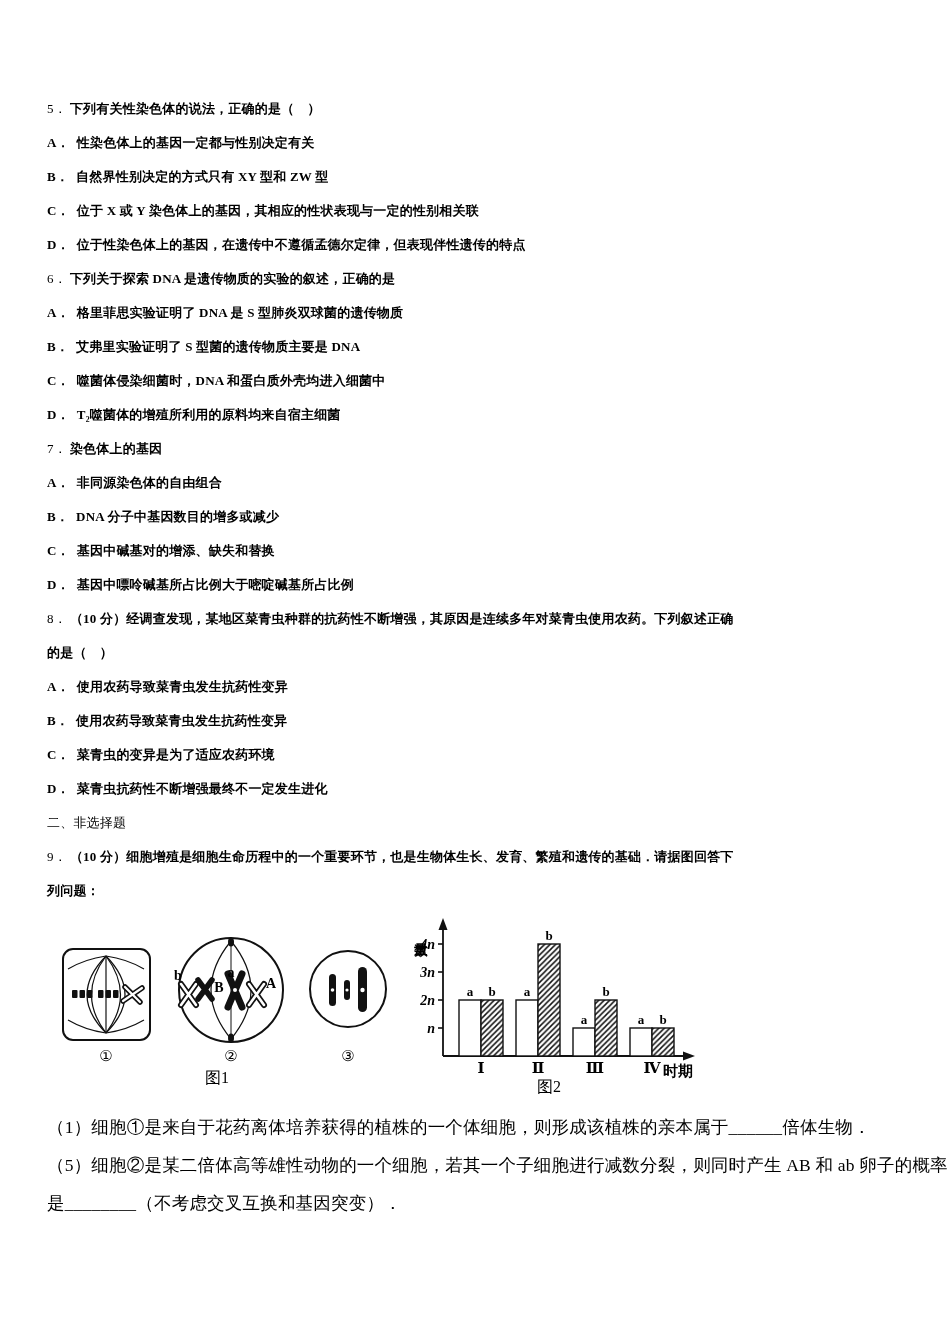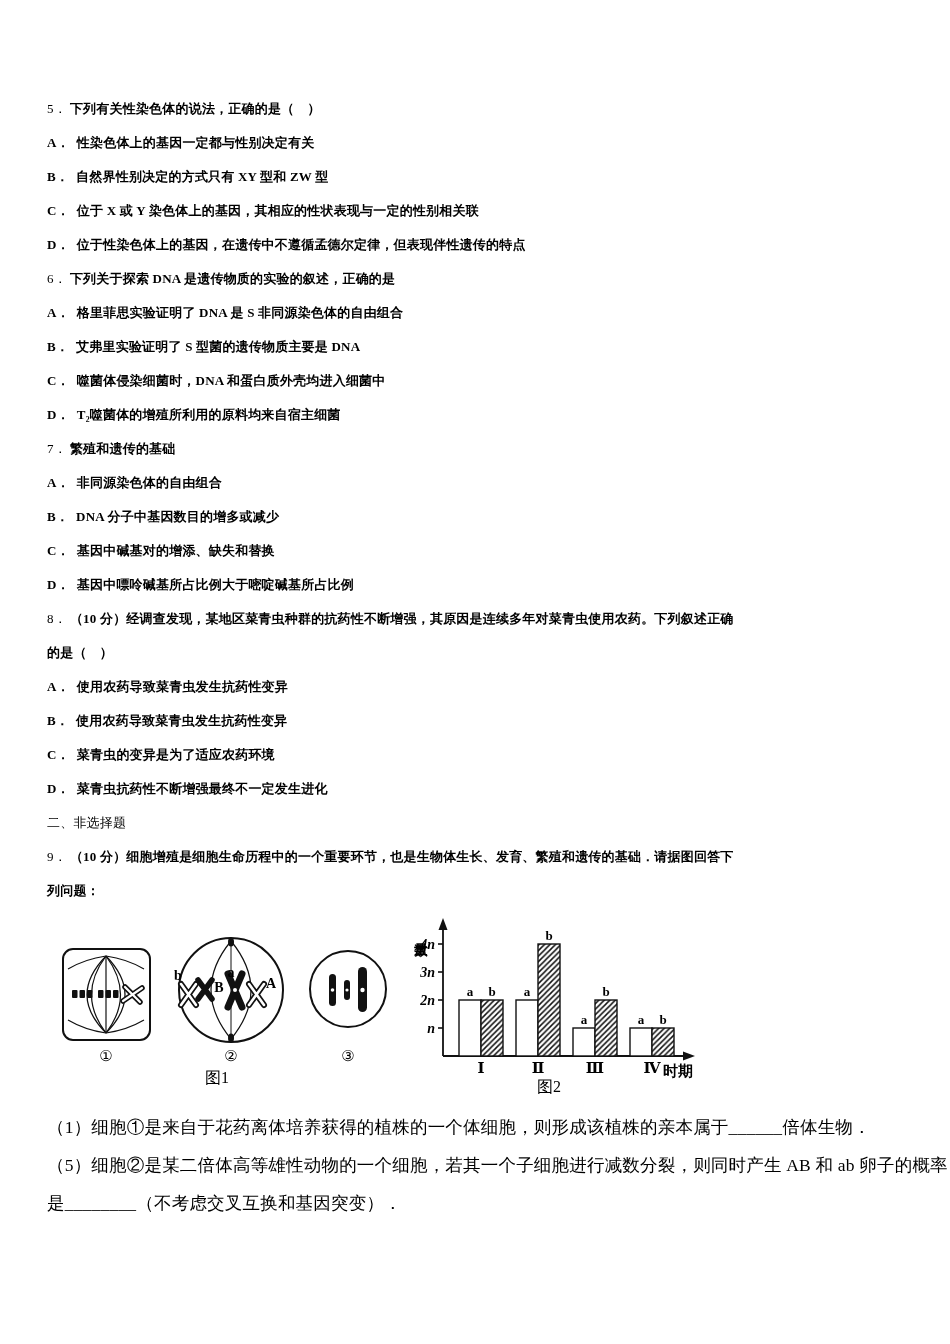--- a/index.html
+++ b/index.html
@@ -34,26 +34,26 @@
 
 <div class="doc">
 
   <div class="line"><span class="qnum">5．</span><span>下列有关性染色体的说法，正确的是（　）</span></div>
   <div class="line"><span class="opt-label">A．</span><span>性染色体上的基因一定都与性别决定有关</span></div>
   <div class="line"><span class="opt-label">B．</span><span>自然界性别决定的方式只有 XY 型和 ZW 型</span></div>
   <div class="line"><span class="opt-label">C．</span><span>位于 X 或 Y 染色体上的基因，其相应的性状表现与一定的性别相关联</span></div>
   <div class="line"><span class="opt-label">D．</span><span>位于性染色体上的基因，在遗传中不遵循孟德尔定律，但表现伴性遗传的特点</span></div>
 
   <div class="line"><span class="qnum">6．</span><span>下列关于探索 DNA 是遗传物质的实验的叙述，正确的是</span></div>
-  <div class="line"><span class="opt-label">A．</span><span>格里菲思实验证明了 DNA 是 S 非同源染色体的自由组合</span></div>
+  <div class="line"><span class="opt-label">A．</span><span>格里菲思实验证明了 DNA 是 S 型肺炎双球菌的遗传物质</span></div>
   <div class="line"><span class="opt-label">B．</span><span>艾弗里实验证明了 S 型菌的遗传物质主要是 DNA</span></div>
   <div class="line"><span class="opt-label">C．</span><span>噬菌体侵染细菌时，DNA 和蛋白质外壳均进入细菌中</span></div>
   <div class="line"><span class="opt-label">D．</span><span>T₂噬菌体的增殖所利用的原料均来自宿主细菌</span></div>
 
-  <div class="line"><span class="qnum">7．</span><span>繁殖和遗传的基础</span></div>
+  <div class="line"><span class="qnum">7．</span><span>染色体上的基因</span></div>
   <div class="line"><span class="opt-label">A．</span><span>非同源染色体的自由组合</span></div>
   <div class="line"><span class="opt-label">B．</span><span>DNA 分子中基因数目的增多或减少</span></div>
   <div class="line"><span class="opt-label">C．</span><span>基因中碱基对的增添、缺失和替换</span></div>
   <div class="line"><span class="opt-label">D．</span><span>基因中嘌呤碱基所占比例大于嘧啶碱基所占比例</span></div>
 
   <div class="line"><span class="qnum">8．</span><span>（10 分）经调查发现，某地区菜青虫种群的抗药性不断增强，其原因是连续多年对菜青虫使用农药。下列叙述正确</span></div>
   <div class="line"><span>的是（　）</span></div>
   <div class="line"><span class="opt-label">A．</span><span>使用农药导致菜青虫发生抗药性变异</span></div>
   <div class="line"><span class="opt-label">B．</span><span>使用农药导致菜青虫发生抗药性变异</span></div>
   <div class="line"><span class="opt-label">C．</span><span>菜青虫的变异是为了适应农药环境</span></div>

